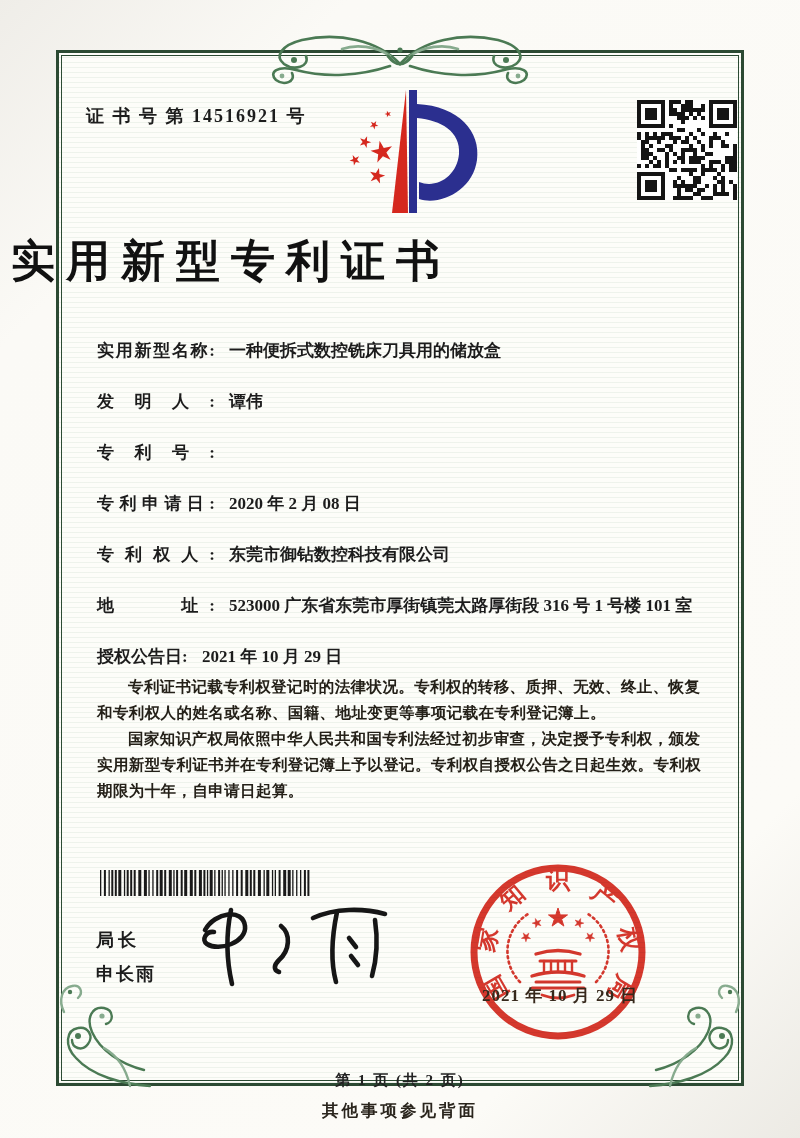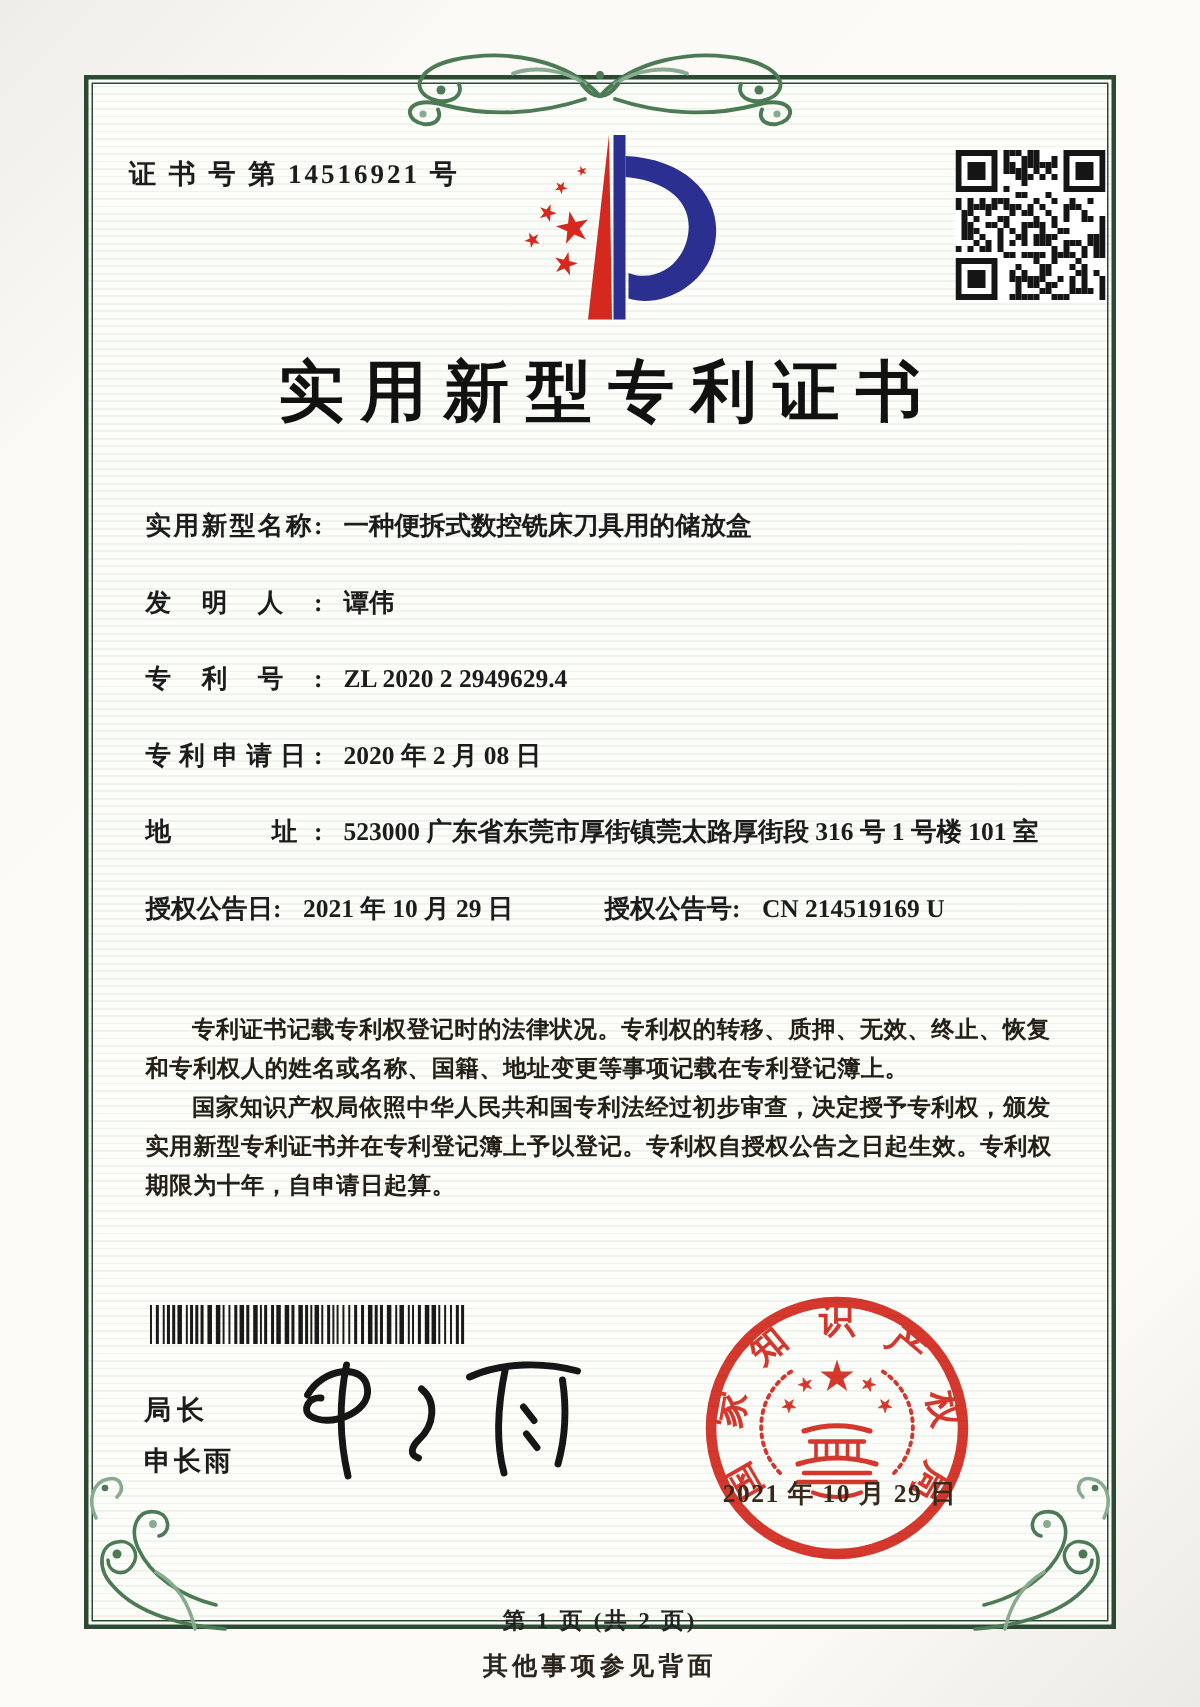--- a/index.html
+++ b/index.html
@@ -22,21 +22,21 @@
     box-sizing:border-box;
   }
   .frame::before{
     content:"";position:absolute;inset:2px;border:1px solid #2c4a33;pointer-events:none;
   }
   .abs{position:absolute;}
   .cert-no{
     left:86px;top:104px;font-size:18px;font-weight:700;color:#1d1d1d;letter-spacing:2px;
   }
   .title{
-    left:0;right:0;top:232px;text-align:center;
+    left:0;right:0;top:232px;text-align:left;
     font-size:44px;font-weight:900;color:#111;letter-spacing:11px;text-indent:11px;
   }
   .fields{left:97px;top:338px;width:606px;font-size:17px;font-weight:700;color:#1c1c1c;}
   .f-row{display:flex;line-height:26px;margin-bottom:25px;}
   .f-label{
     flex:none;display:inline-block;width:118px;
     text-align:justify;text-align-last:justify;
   }
   .f-value{flex:1;margin-left:14px;}
   .grant-row{display:flex;line-height:26px;align-items:flex-end;}
@@ -348,38 +348,37 @@
     <div class="f-row">
       <span class="f-label">实用新型名称:</span>
       <span class="f-value">一种便拆式数控铣床刀具用的储放盒</span>
     </div>
     <div class="f-row">
       <span class="f-label">发明人:</span>
       <span class="f-value">谭伟</span>
     </div>
     <div class="f-row">
       <span class="f-label">专利号:</span>
-      <span class="f-value">ZL 2020 2 2949629.4</span>
     </div>
     <div class="f-row">
       <span class="f-label">专利申请日:</span>
       <span class="f-value">2020 年 2 月 08 日</span>
+    </div>
+    <div class="f-row">
+      <span class="f-label">专利权人:</span>
+      <span class="f-value">东莞市御钻数控科技有限公司</span>
     </div>
     <div class="f-row">
       <span class="f-label">地　　址:</span>
       <span class="f-value">523000 广东省东莞市厚街镇莞太路厚街段 316 号 1 号楼 101 室</span>
     </div>
     <div class="grant-row">
       <span class="grant-left">
         <span class="g-label">授权公告日:</span>
         <span>2021 年 10 月 29 日</span>
-      </span>
-      <span>
-        <span class="g-label">授权公告号:</span>
-        <span>CN 214519169 U</span>
       </span>
     </div>
   </div>
 
   <div class="abs paras">
     <p>专利证书记载专利权登记时的法律状况。专利权的转移、质押、无效、终止、恢复和专利权人的姓名或名称、国籍、地址变更等事项记载在专利登记簿上。</p>
     <p>国家知识产权局依照中华人民共和国专利法经过初步审查，决定授予专利权，颁发实用新型专利证书并在专利登记簿上予以登记。专利权自授权公告之日起生效。专利权期限为十年，自申请日起算。</p>
   </div>
 
   <div class="abs barcode"><svg width="212" height="26" viewBox="0 0 212 26">

